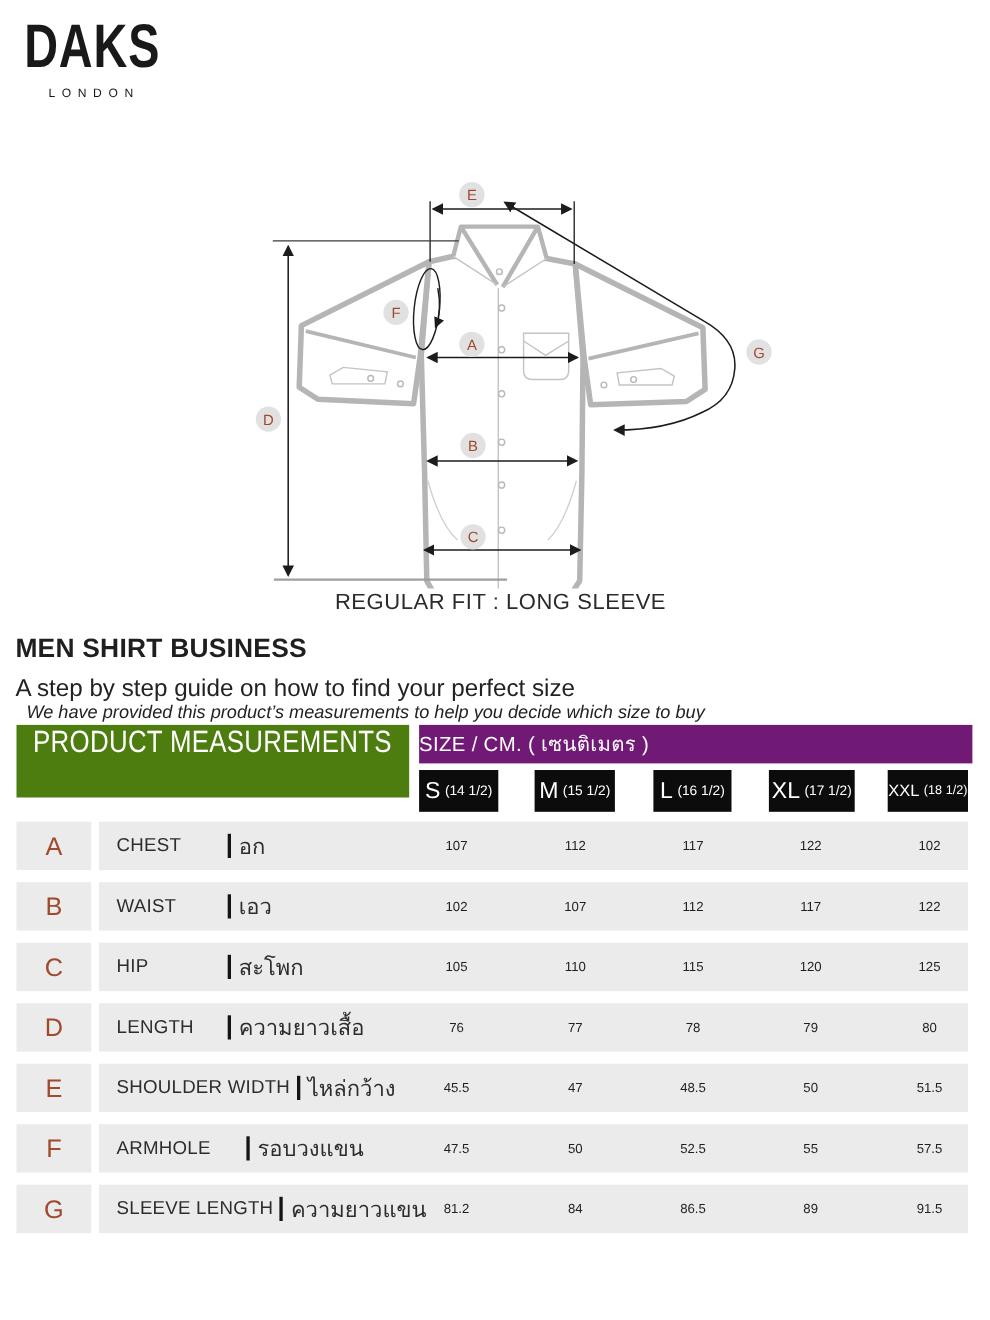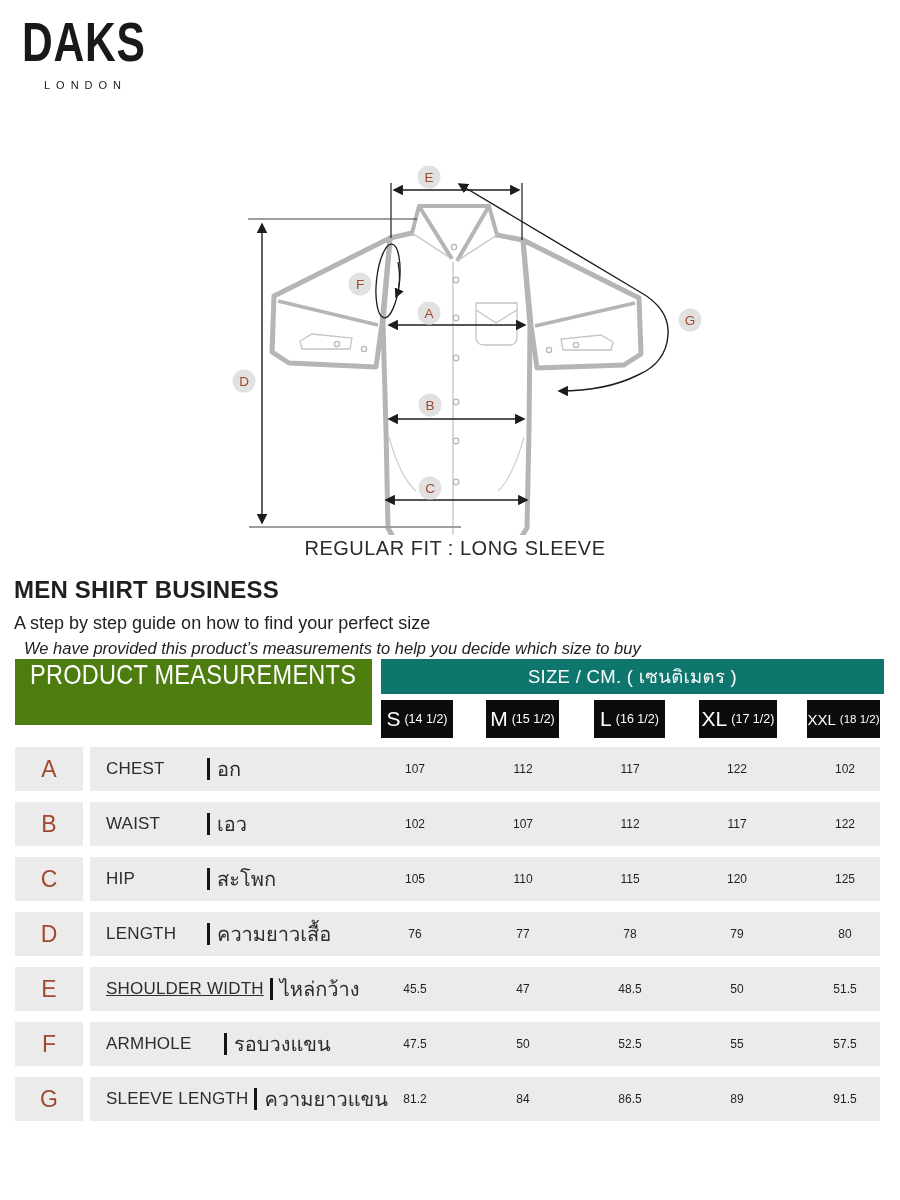--- a/index.html
+++ b/index.html
@@ -12,30 +12,30 @@
              transform:scaleX(0.76);transform-origin:left top;line-height:1;}
   .logo-city{font-size:11px;letter-spacing:6px;color:#191919;margin-top:9px;margin-left:22px;}
 
   
   .diagram-svg{position:absolute;left:230px;top:160px;width:480px;height:375px;}
   .fit-caption{position:absolute;left:255px;top:537px;width:400px;text-align:center;
                font-size:20px;letter-spacing:0.5px;color:#2b2b2b;}
 
   
   .intro-title{position:absolute;left:14px;top:576px;font-size:24px;font-weight:700;color:#1f1f1f;letter-spacing:0.2px;}
-  .intro-line1{position:absolute;left:14px;top:613px;font-size:18px;color:#222;}
+  .intro-line1{position:absolute;left:14px;top:613px;font-size:22px;color:#222;}
   .intro-line2{position:absolute;left:24px;top:639px;font-size:16.5px;color:#222;font-style:italic;}
 
   
   .pm-box{position:absolute;left:15px;top:659px;width:357px;height:66px;background:#4d7c0f;
           display:flex;align-items:flex-start;justify-content:center;}
   .pm-box span{color:#fff;font-size:28px;font-weight:500;white-space:nowrap;
                transform:scaleX(0.84);letter-spacing:0.3px;}
-  .sizecm-box{position:absolute;left:381px;top:659px;width:503px;height:35px;background:#0f766e;
-          display:flex;align-items:center;justify-content:center;}
+  .sizecm-box{position:absolute;left:381px;top:659px;width:503px;height:35px;background:#701a75;
+          display:flex;align-items:center;}
   .sizecm-box span{color:#fff;font-size:18.5px;font-weight:500;letter-spacing:0.3px;}
   .chip{position:absolute;top:700px;height:38px;background:#0c0c0c;color:#fff;
         display:flex;align-items:center;justify-content:center;white-space:nowrap;}
   .chip .chip-size{font-size:21px;font-weight:500;}
   .chip .chip-detail{font-size:12.5px;margin-left:4px;}
   .chip-s{left:381px;width:72px;}
   .chip-m{left:486px;width:73px;}
   .chip-l{left:594px;width:71px;}
   .chip-xl{left:699px;width:78px;}
   .chip-xxl{left:807px;width:73px;}
@@ -52,21 +52,21 @@
             display:flex;align-items:center;padding-left:16px;box-sizing:border-box;}
   .rname{font-size:17px;color:#2d2d2d;letter-spacing:0.2px;white-space:nowrap;}
   .bar{display:inline-block;width:3px;height:22px;background:#141414;margin:0 7px 0 6px;flex:none;}
   .rthai{font-size:20px;color:#2d2d2d;white-space:nowrap;}
   .val{position:absolute;top:0;height:44px;width:84px;display:flex;align-items:center;
        justify-content:center;font-size:12px;color:#1f1f1f;}
   .v0{left:283px;} .v1{left:391px;} .v2{left:498px;} .v3{left:605px;} .v4{left:713px;}
   .trow:nth-child(1) .rname,.trow:nth-child(2) .rname,
   .trow:nth-child(3) .rname,.trow:nth-child(4) .rname{min-width:95px;}
   .trow:nth-child(6) .rname{min-width:112px;}
-  .trow:nth-child(5) .rname{min-width:150px;text-decoration:underline;}
+  .trow:nth-child(5) .rname{min-width:150px;}
   .trow:nth-child(7) .rname{min-width:138px;}
 </style>
 </head>
 <body>
 
 <div id="page">
 
   <div class="logo">
     <div class="logo-daks">DAKS</div>
     <div class="logo-city">LONDON</div>

